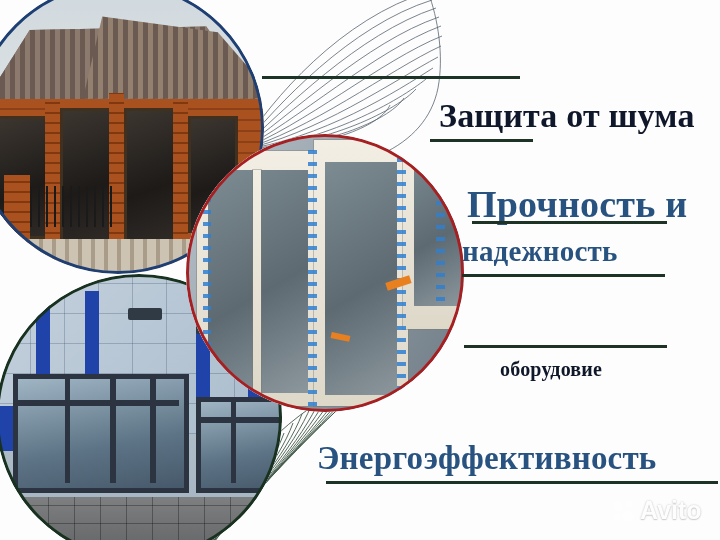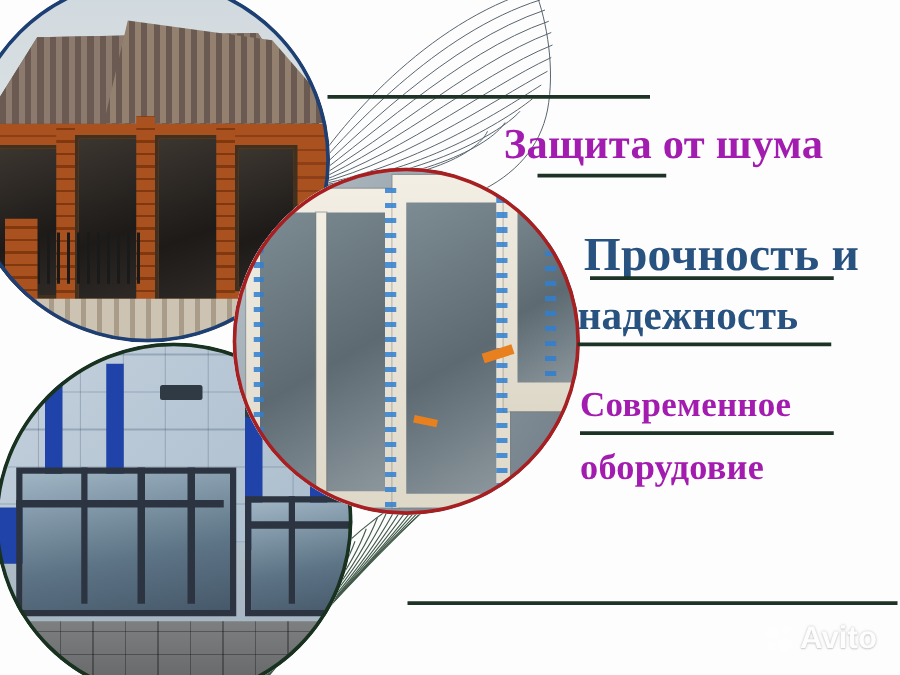--- a/index.html
+++ b/index.html
@@ -147,44 +147,44 @@
   .fac-vent { position:absolute; background:#2f3a45; border-radius:2px; }
 
   
   .line {
     position: absolute;
     white-space: nowrap;
     font-weight: 700;
     letter-spacing: .2px;
   }
   .line.blue  { color: #28527f; }
-  .line.red   { color: #a21caf; }
+  .line.red   { color: #0f172a; margin-left: 36px; }
 
   .uline {
     position: absolute;
     height: 3px;
     background: #1d3326;
   }
 
   #t-dolgovechnost { left: 262px; top: 33px;  font-size: 35px; }
   #u-dolgovechnost { left: 262px; top: 76px;  width: 258px; }
 
   #t-zashita       { left: 403px; top: 97px;  font-size: 34px; }
   #u-zashita       { left: 430px; top: 139px; width: 103px; }
 
   #t-prochnost     { left: 467px; top: 182px; font-size: 38px; }
   #u-prochnost     { left: 472px; top: 221px; width: 195px; }
 
-  #t-nadezhnost    { left: 462px; top: 235px; font-size: 33px; }
+  #t-nadezhnost    { left: 462px; top: 235px; font-size: 29px; }
   #u-nadezhnost    { left: 462px; top: 274px; width: 203px; }
 
   #t-sovremennoe   { left: 464px; top: 309px; font-size: 28px; }
   #u-sovremennoe   { left: 464px; top: 345px; width: 203px; }
 
-  #t-oborudovie    { left: 464px; top: 358px; font-size: 29px; }
+  #t-oborudovie    { left: 464px; top: 358px; font-size: 20px; }
 
   #t-energo        { left: 317px; top: 440px; font-size: 33px; }
   #u-energo        { left: 326px; top: 481px; width: 392px; }
 
   
   #avito {
     position: absolute;
     left: 612px; top: 498px;
     display: flex;
     align-items: center;
@@ -316,25 +316,25 @@
 
   <div class="line red" id="t-zashita">Защита от шума</div>
   <div class="uline" id="u-zashita"></div>
 
   <div class="line blue" id="t-prochnost">Прочность и</div>
   <div class="uline" id="u-prochnost"></div>
 
   <div class="line blue" id="t-nadezhnost">надежность</div>
   <div class="uline" id="u-nadezhnost"></div>
 
-  <div class="line red" id="t-sovremennoe">Современное</div>
   <div class="uline" id="u-sovremennoe"></div>
 
   <div class="line red" id="t-oborudovie">оборудовие</div>
 
+  <div class="line blue" id="t-energo">Энергоэффективность</div>
   <div class="uline" id="u-energo"></div>
 
   <div id="avito">
     <svg class="mark" width="24" height="24" viewBox="0 0 24 24">
       <circle cx="6" cy="7" r="5" fill="#ffffff" opacity="0.95"></circle>
       <circle cx="17" cy="5" r="3.4" fill="#ffffff" opacity="0.95"></circle>
       <circle cx="5" cy="18" r="3.4" fill="#ffffff" opacity="0.95"></circle>
       <circle cx="16" cy="17" r="5.5" fill="#ffffff" opacity="0.95"></circle>
     </svg>
     <span class="word">Avito</span>

